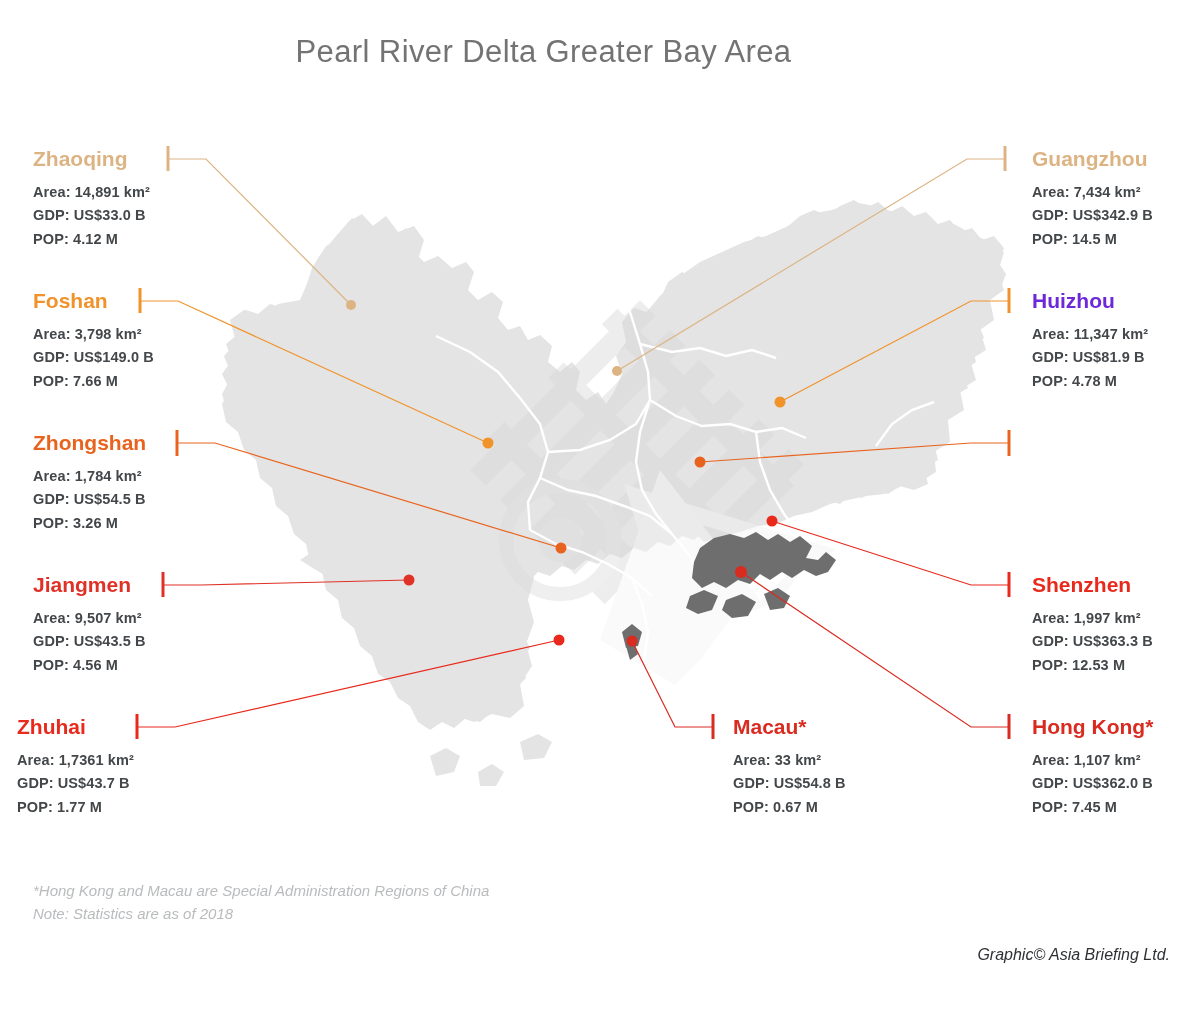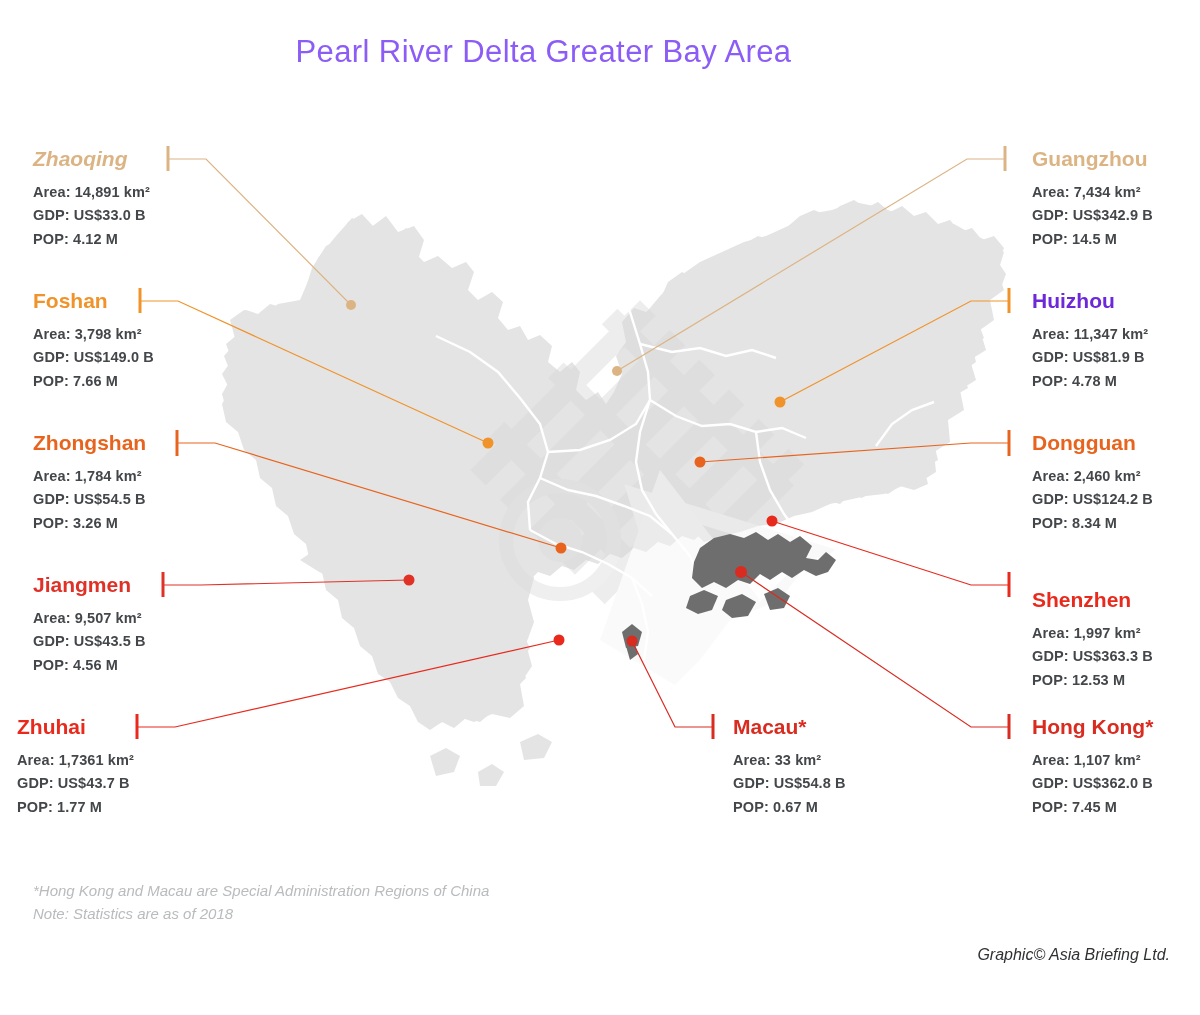--- a/index.html
+++ b/index.html
@@ -10,21 +10,21 @@
     overflow:hidden;
     position:relative;
   }
   #stage{position:relative;width:1200px;height:1015px;}
 
   
   .title{
     position:absolute;left:0;top:34px;width:1087px;
     text-align:center;
     font-size:31px;font-weight:400;letter-spacing:.4px;
-    color:#8b5cf6;
+    color:#737373;
   }
 
   
   #mapsvg{position:absolute;left:0;top:0;width:1200px;height:1015px;}
 
   
   #linesvg{position:absolute;left:0;top:0;width:1200px;height:1015px;pointer-events:none;}
 
   
   .city{position:absolute;}
@@ -242,21 +242,21 @@
     </g>
 
     <g>
       <line x1="713" y1="714" x2="713" y2="739" stroke="#d92b20" stroke-width="3"></line>
       <path d="M713 727 L675 727 L632 641" fill="none" stroke="#d92b20" stroke-width="1.2"></path>
       <circle cx="632" cy="641" r="5.5" fill="#d92b20"></circle>
     </g>
   </svg>
 
   <div class="city left" style="left:33px;top:148px;">
-    <div class="cname" style="color:#dcb484;font-style:italic;">Zhaoqing</div>
+    <div class="cname" style="color:#dcb484;">Zhaoqing</div>
     <div class="stat">Area: 14,891 km²</div>
     <div class="stat">GDP: US$33.0 B</div>
     <div class="stat">POP: 4.12 M</div>
   </div>
 
   <div class="city left" style="left:33px;top:290px;">
     <div class="cname" style="color:#f0932b;">Foshan</div>
     <div class="stat">Area: 3,798 km²</div>
     <div class="stat">GDP: US$149.0 B</div>
     <div class="stat">POP: 7.66 M</div>
@@ -290,29 +290,23 @@
     <div class="stat">POP: 14.5 M</div>
   </div>
 
   <div class="city right" style="left:1032px;top:290px;">
     <div class="cname" style="color:#6d28d9;">Huizhou</div>
     <div class="stat">Area: 11,347 km²</div>
     <div class="stat">GDP: US$81.9 B</div>
     <div class="stat">POP: 4.78 M</div>
   </div>
 
-  <div class="city right" style="left:1032px;top:432px;">
-    <div class="cname" style="color:#e8641e;">Dongguan</div>
-    <div class="stat">Area: 2,460 km²</div>
-    <div class="stat">GDP: US$124.2 B</div>
-    <div class="stat">POP: 8.34 M</div>
-  </div>
 
   <div class="city right" style="left:1032px;top:574px;">
-    <div class="cname" style="color:#e8291c;margin-top:15px;">Shenzhen</div>
+    <div class="cname" style="color:#e8291c;">Shenzhen</div>
     <div class="stat">Area: 1,997 km²</div>
     <div class="stat">GDP: US$363.3 B</div>
     <div class="stat">POP: 12.53 M</div>
   </div>
 
   <div class="city center" style="left:733px;top:716px;">
     <div class="cname" style="color:#d92b20;">Macau*</div>
     <div class="stat">Area: 33 km²</div>
     <div class="stat">GDP: US$54.8 B</div>
     <div class="stat">POP: 0.67 M</div>

